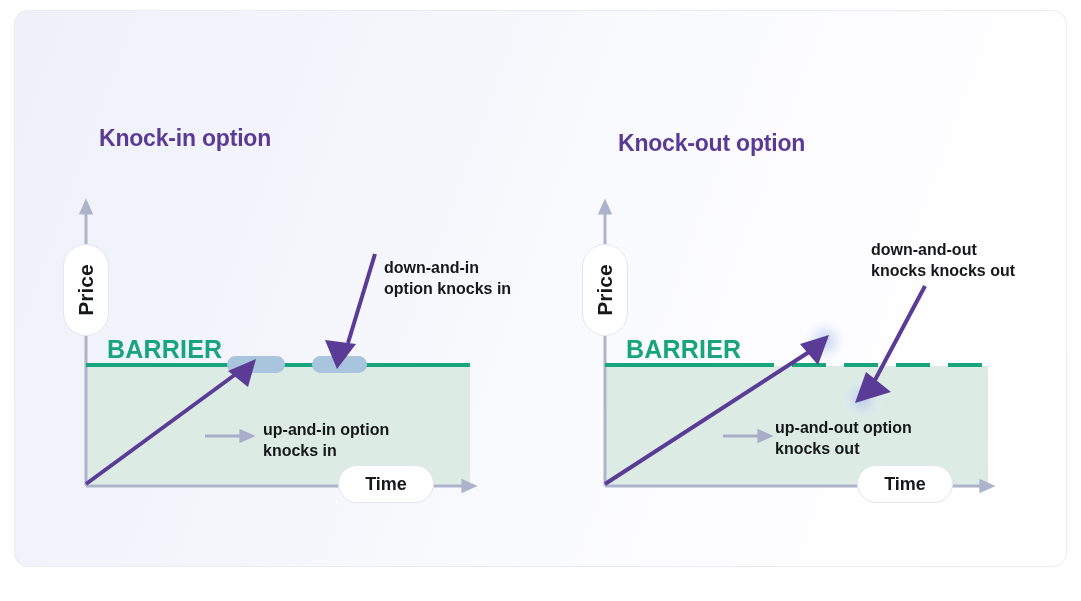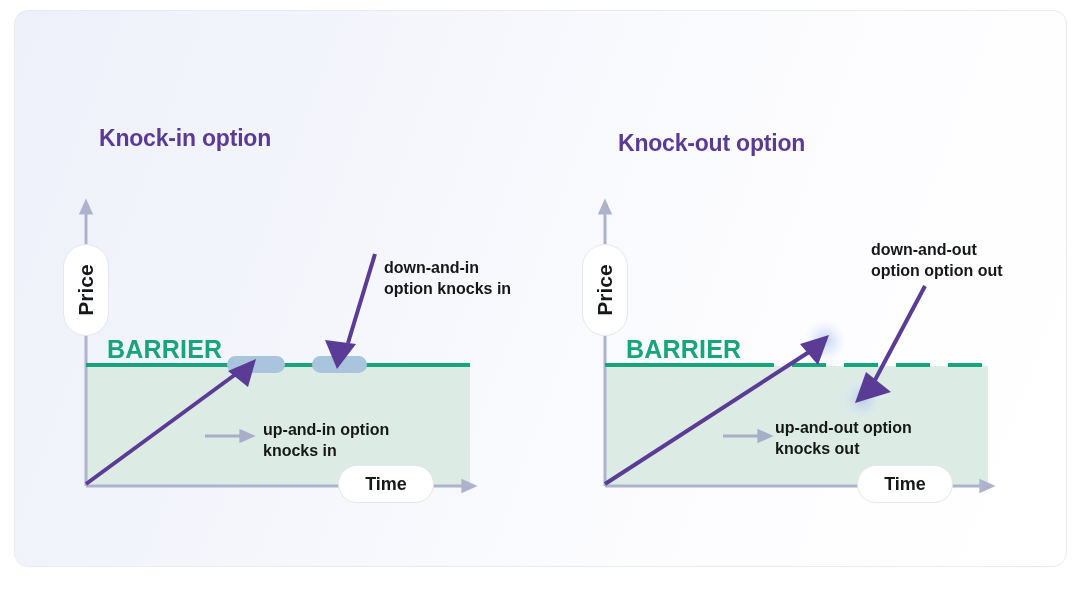--- a/index.html
+++ b/index.html
@@ -221,19 +221,19 @@
       <span>Price</span>
     </div>
 
     <div class="pill pill-time" style="position:absolute;left:324px;top:454px;">
       <span>Time</span>
     </div>
 
     <div class="barrier-label" style="left:93px;top:324px;">BARRIER</div>
 
     <div class="annot" style="left:338px;top:228px;">down-and-out
-option option out</div>
+knocks knocks out</div>
 
     <div class="annot" style="left:242px;top:406px;">up-and-out option
 knocks out</div>
   </div>
 
 </div>
 
 </body></html>

